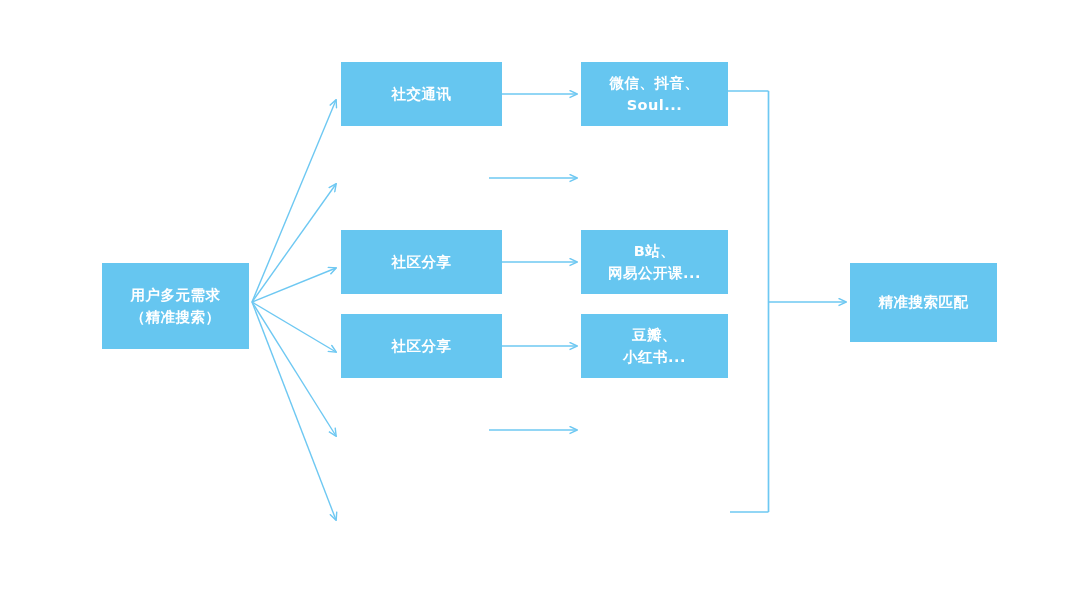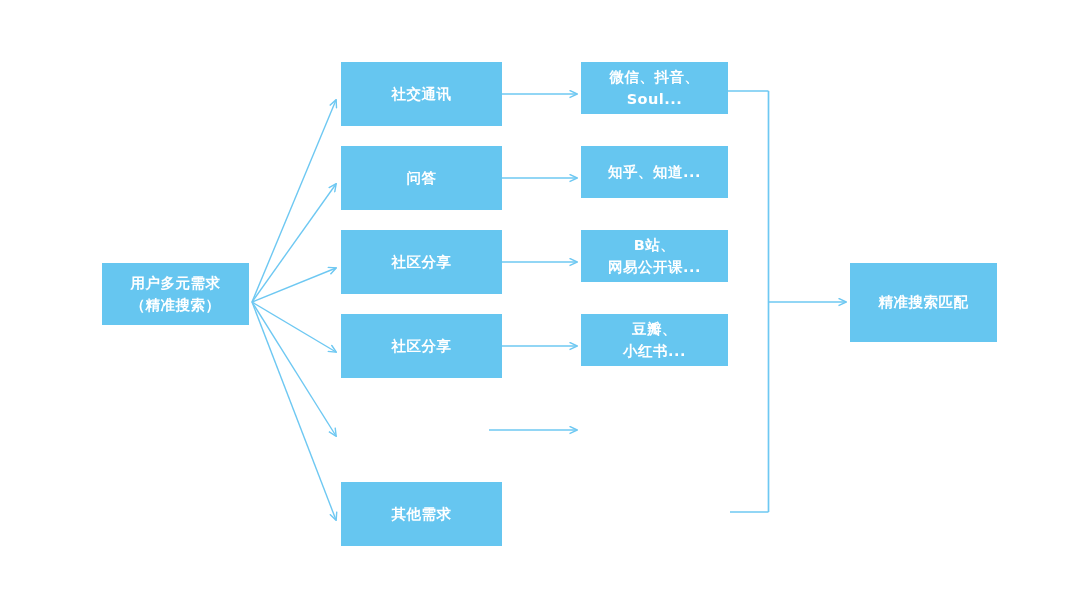--- a/index.html
+++ b/index.html
@@ -46,36 +46,36 @@
     letter-spacing: 0.5px;
   }
 
   .node .line { display: block; white-space: nowrap; }
 
   
   .node.root {
     left: 102px;
     top: 263px;
     width: 147px;
-    height: 62px;
+    height: 86px;
     font-size: 14.5px;
   }
 
   
   .node.cat {
     left: 341px;
     width: 161px;
     height: 64px;
   }
 
   
   .node.app {
     left: 581px;
     width: 147px;
-    height: 52px;
+    height: 64px;
   }
 
   
   .node.final {
     left: 850px;
     top: 263px;
     width: 147px;
     height: 79px;
   }
 </style>
@@ -117,39 +117,30 @@
   </svg>
 
   <div class="node root">
     <span class="line">用户多元需求</span>
     <span class="line">（精准搜索）</span>
   </div>
 
   <div class="node cat" style="top:62px">
     <span class="line">社交通讯</span>
   </div>
-  <div class="node cat" style="top:146px">
-    <span class="line">问答</span>
-  </div>
   <div class="node cat" style="top:230px">
     <span class="line">社区分享</span>
   </div>
   <div class="node cat" style="top:314px">
     <span class="line">社区分享</span>
   </div>
-  <div class="node cat" style="top:482px">
-    <span class="line">其他需求</span>
-  </div>
 
   <div class="node app" style="top:62px">
     <span class="line">微信、抖音、</span>
     <span class="line">Soul...</span>
-  </div>
-  <div class="node app" style="top:146px">
-    <span class="line">知乎、知道...</span>
   </div>
   <div class="node app" style="top:230px">
     <span class="line">B站、</span>
     <span class="line">网易公开课...</span>
   </div>
   <div class="node app" style="top:314px">
     <span class="line">豆瓣、</span>
     <span class="line">小红书...</span>
   </div>
 

